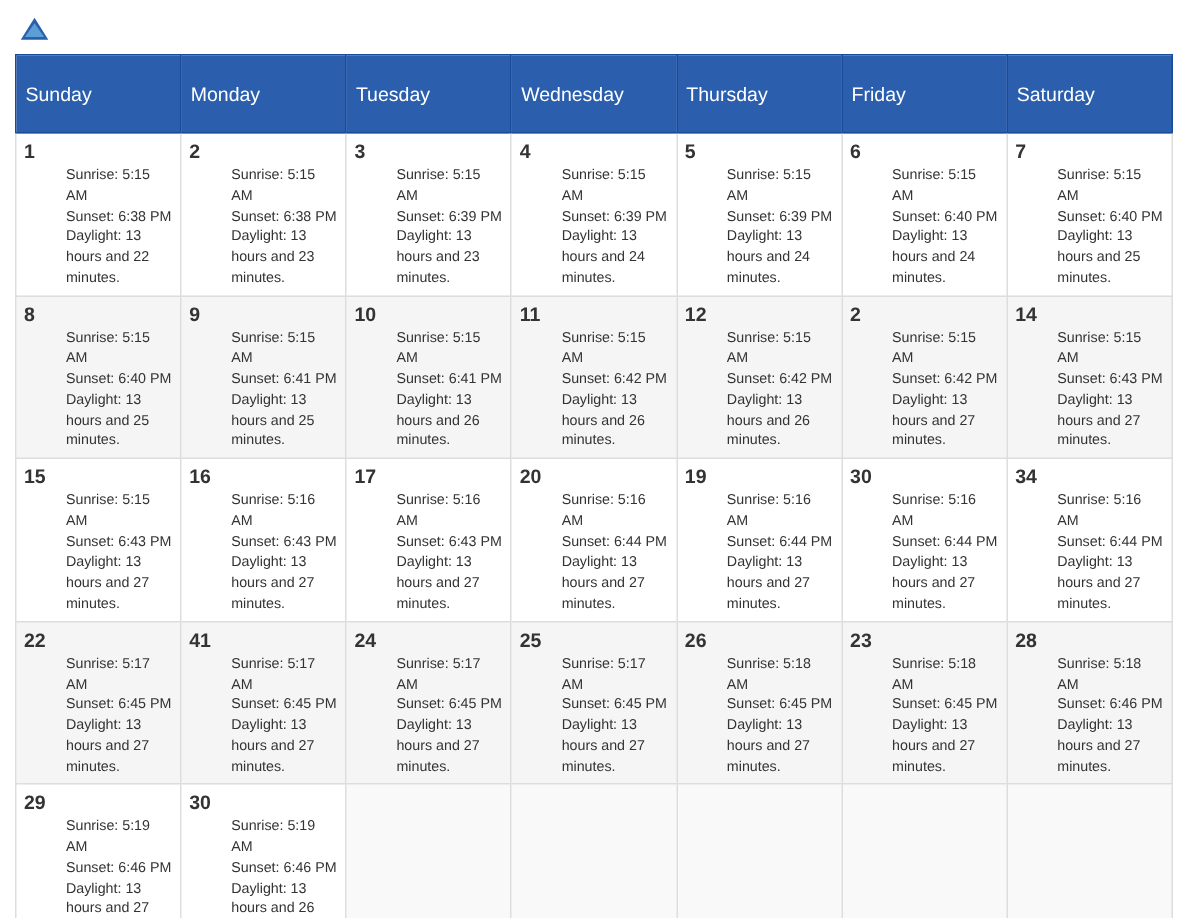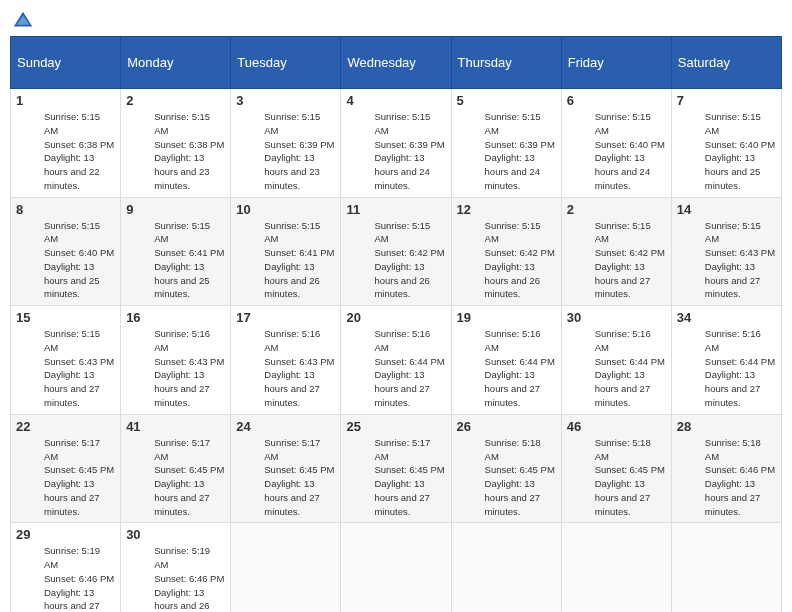--- a/index.html
+++ b/index.html
@@ -342,21 +342,21 @@
       </td>
         <td>
         <span class="day-number">26</span>
         <div class="day-info">
           Sunrise: 5:18 AM<br>
           Sunset: 6:45 PM<br>
           Daylight: 13 hours and 27 minutes.
         </div>
       </td>
         <td>
-        <span class="day-number">46</span>
+        <span class="day-number">23</span>
         <div class="day-info">
           Sunrise: 5:18 AM<br>
           Sunset: 6:45 PM<br>
           Daylight: 13 hours and 27 minutes.
         </div>
       </td>
         <td>
         <span class="day-number">28</span>
         <div class="day-info">
           Sunrise: 5:18 AM<br>

